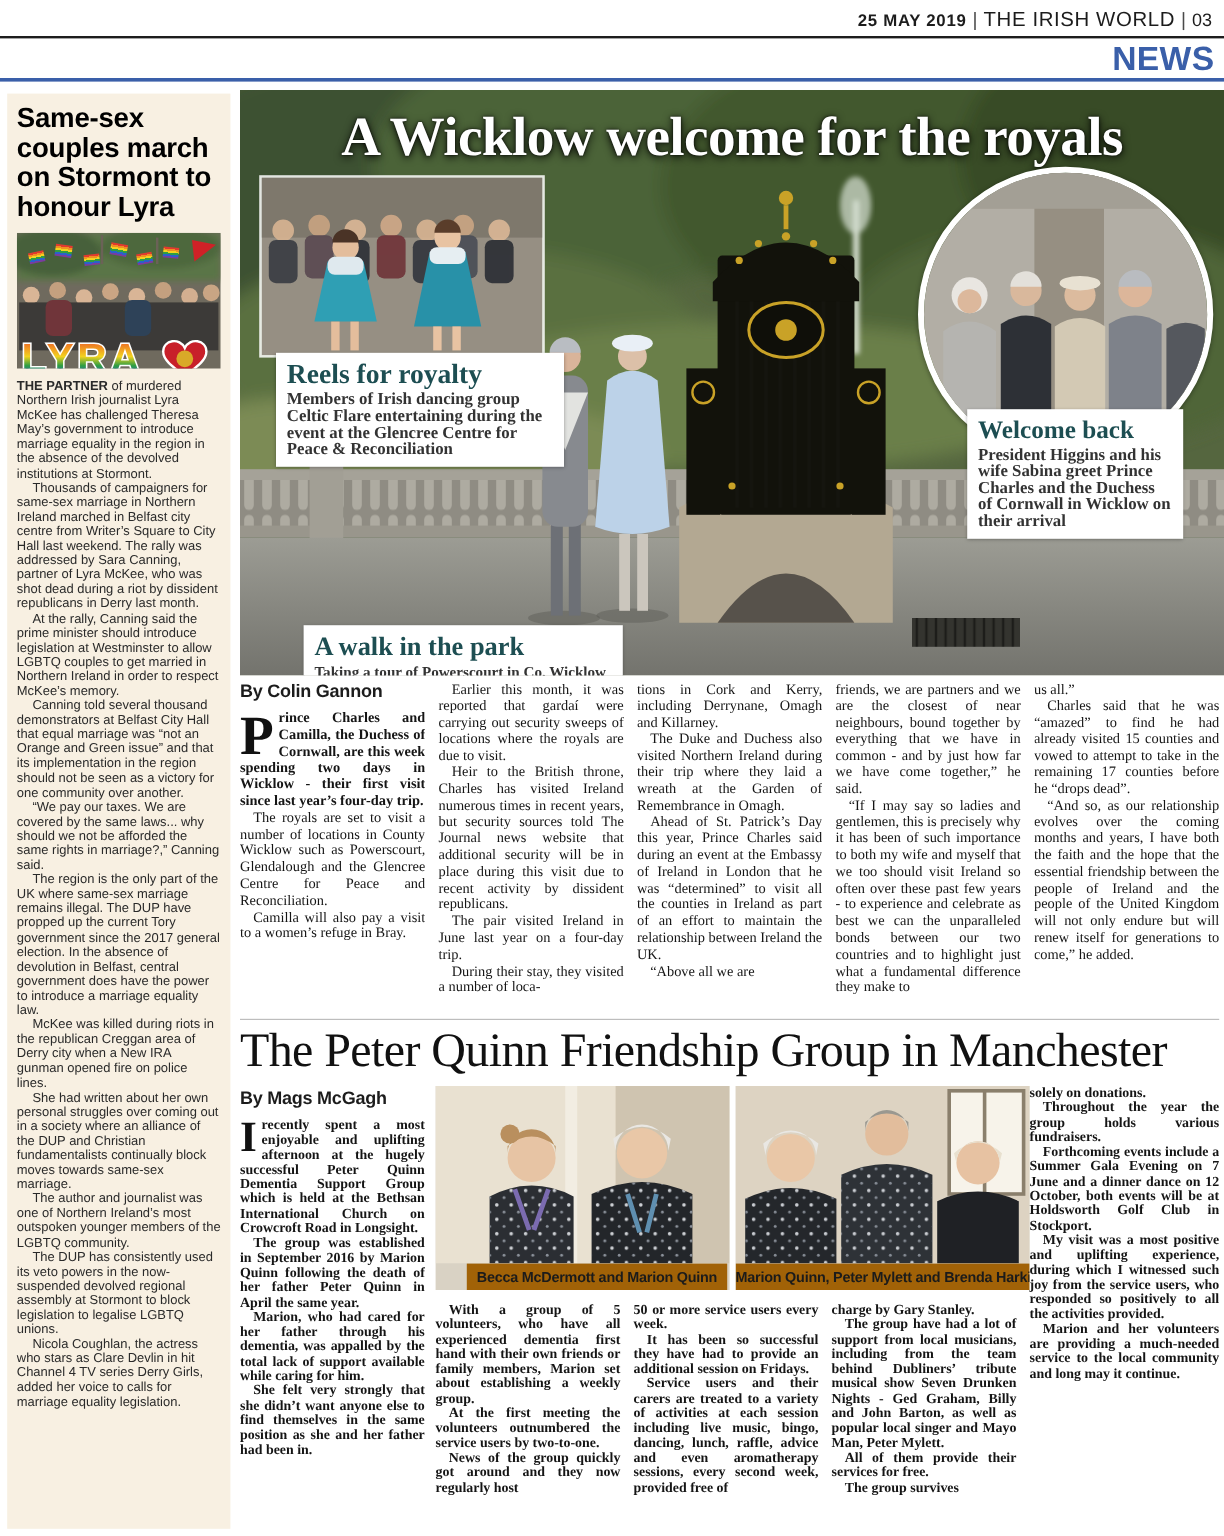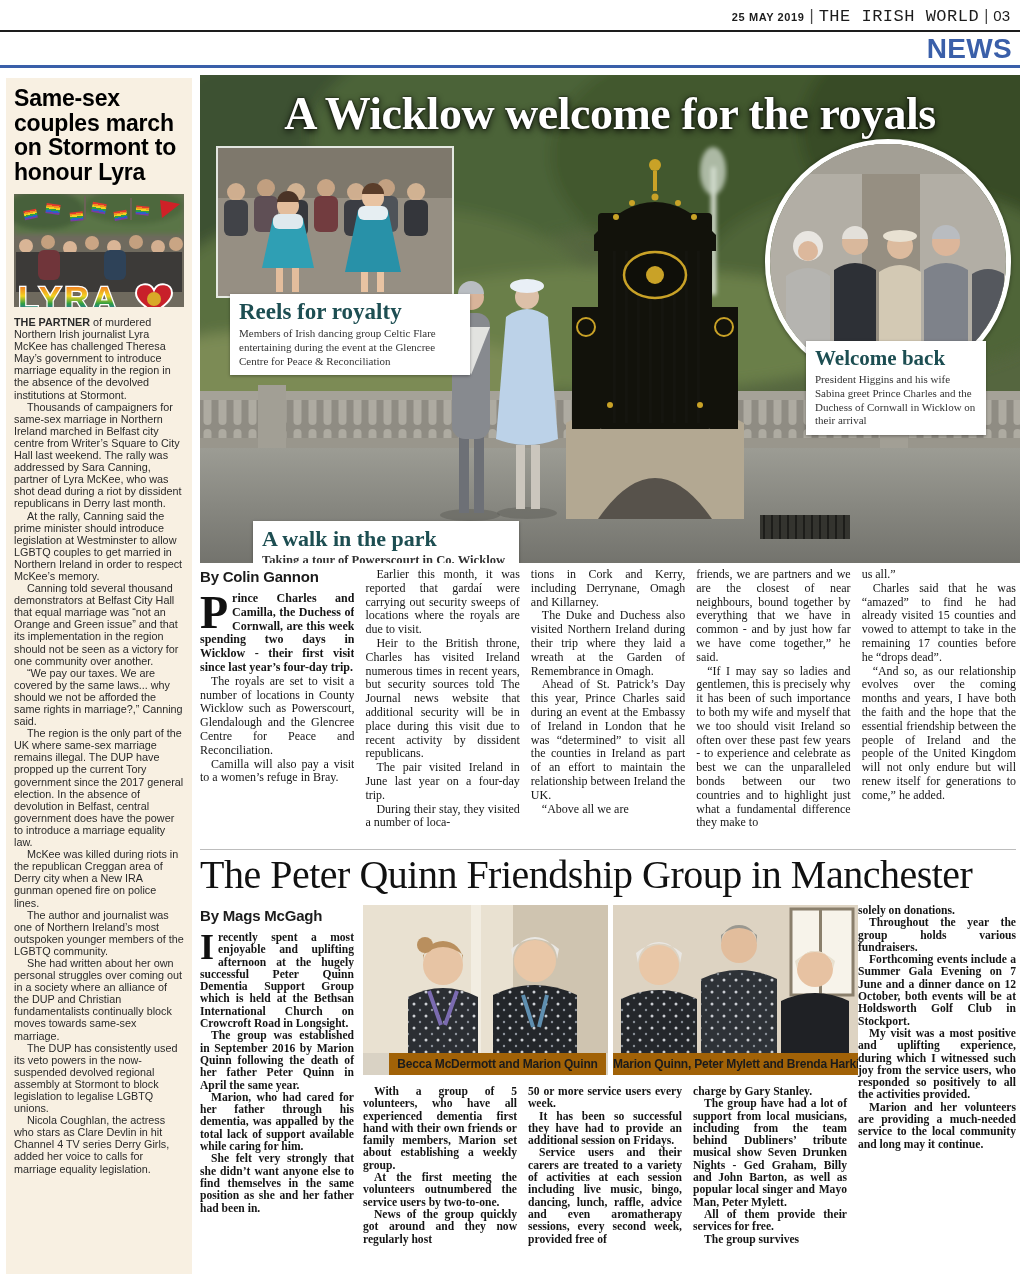--- a/index.html
+++ b/index.html
@@ -1,43 +1,43 @@
 <!DOCTYPE html>
 <html><head>
 <meta charset="utf-8">
 <style>
   html,body{margin:0;padding:0;}
   body{width:1020px;height:1280px;position:relative;background:#fff;overflow:hidden;
        font-family:"Liberation Sans",sans-serif;color:#1c1c1c;}
   
   .dateline{position:absolute;top:7px;right:10px;white-space:nowrap;}
-  .dateline .date{font-size:11px;font-weight:600;letter-spacing:.6px;}
+  .dateline .date{font-size:14px;font-weight:600;letter-spacing:.6px;}
   .dateline .sep{font-size:16px;font-weight:300;color:#4a4a4a;padding:0 5px;}
-  .dateline .paper{font-family:Liberation Mono, monospace;font-size:17px;letter-spacing:.5px;margin-top:40px;}
+  .dateline .paper{font-family:Liberation Sans, sans-serif;font-size:17px;letter-spacing:.5px;margin-top:40px;}
   .dateline .page{font-size:15px;font-weight:400;}
   .rule-dark{position:absolute;top:30px;left:0;right:0;height:2px;background:#1d1d1d;}
   .news{position:absolute;top:33px;right:8px;font-size:28px;font-weight:800;letter-spacing:.3px;}
   .rule-blue{position:absolute;top:65px;left:0;right:0;height:3px;}
   
   .sidebar{position:absolute;left:6px;top:78px;width:186px;height:1196px;
            background:#f8f0e2;padding:6px 8px;box-sizing:border-box;}
   .sb-head{font-size:23px;line-height:24.5px;font-weight:700;letter-spacing:-.2px;color:#000000;margin:2px 0 10px;}
   .sb-photo{width:170px;height:113px;overflow:hidden;margin:0 0 9px;}
   .sb-body p{margin:0;font-size:10.8px;line-height:12.1px;color:#2a2a2a;text-indent:13px;}
   .sb-body p.first{text-indent:0;}
   
   .main-photo{position:absolute;left:200px;top:75px;width:820px;height:488px;overflow:hidden;}
   .h1-overlay{position:absolute;left:0;right:0;top:12px;text-align:center;color:#fff;
       font-family:"Liberation Serif",serif;font-weight:700;font-size:46px;letter-spacing:-.5px;
       text-shadow:0 2px 7px rgba(0,0,0,.95),0 0 2px rgba(0,0,0,.9);}
   .inset-dancers{position:absolute;left:18px;top:73px;width:234px;height:148px;
       box-shadow:0 0 0 2px rgba(255,255,255,.85);}
   .capbox{position:absolute;background:#fff;padding:5px 9px 7px;box-shadow:0 1px 3px rgba(0,0,0,.35);}
   .capbox .cap-title{font-family:"Liberation Serif",serif;font-weight:700;color:#1d4e52;margin:0 0 2px;}
-  .capbox .cap-text{font-family:"Liberation Serif",serif;font-weight:400;font-size:11px;line-height:13.8px;color:#333;}
+  .capbox .cap-text{font-family:"Liberation Serif",serif;font-weight:700;font-size:14px;line-height:13.8px;color:#333;}
   .cap-reels{left:30px;top:219px;width:222px;}
   .cap-reels .cap-title{font-size:23px;}
   .cap-welcome{left:606px;top:266px;width:162px;}
   .cap-welcome .cap-title{font-size:21px;}
   .cap-walk{left:53px;top:446px;width:248px;}
   .cap-walk .cap-title{font-size:22px;}
   .cap-walk .cap-text{font-weight:700;font-size:12.6px;}
   .inset-circle{position:absolute;left:565px;top:64px;width:236px;height:236px;border-radius:50%;
       overflow:hidden;border:5px solid #fff;box-shadow:0 1px 4px rgba(0,0,0,.4);}
   
@@ -154,22 +154,22 @@
     </svg>
   </div>
   <div class="sb-body">
     <p class="first"><b>THE PARTNER</b><span> of murdered Northern Irish journalist Lyra McKee has challenged Theresa May’s government to introduce marriage equality in the region in the absence of the devolved institutions at Stormont.</span></p>
     <p>Thousands of campaigners for same-sex marriage in Northern Ireland marched in Belfast city centre from Writer’s Square to City Hall last weekend. The rally was addressed by Sara Canning, partner of Lyra McKee, who was shot dead during a riot by dissident republicans in Derry last month.</p>
     <p>At the rally, Canning said the prime minister should introduce legislation at Westminster to allow LGBTQ couples to get married in Northern Ireland in order to respect McKee’s memory.</p>
     <p>Canning told several thousand demonstrators at Belfast City Hall that equal marriage was “not an Orange and Green issue” and that its implementation in the region should not be seen as a victory for one community over another.</p>
     <p>“We pay our taxes. We are covered by the same laws... why should we not be afforded the same rights in marriage?,” Canning said.</p>
     <p>The region is the only part of the UK where same-sex marriage remains illegal. The DUP have propped up the current Tory government since the 2017 general election. In the absence of devolution in Belfast, central government does have the power to introduce a marriage equality law.</p>
     <p>McKee was killed during riots in the republican Creggan area of Derry city when a New IRA gunman opened fire on police lines.</p>
+    <p>She had written about her own personal struggles over coming out in a society where an alliance of the DUP and Christian fundamentalists continually block moves towards same-sex marriage.</p>
     <p>The author and journalist was one of Northern Ireland’s most outspoken younger members of the LGBTQ community.</p>
-    <p>She had written about her own personal struggles over coming out in a society where an alliance of the DUP and Christian fundamentalists continually block moves towards same-sex marriage.</p>
     <p>The DUP has consistently used its veto powers in the now-suspended devolved regional assembly at Stormont to block legislation to legalise LGBTQ unions.</p>
     <p>Nicola Coughlan, the actress who stars as Clare Devlin in hit Channel 4 TV series Derry Girls, added her voice to calls for marriage equality legislation.</p>
   </div>
 </div>
 
 <div class="main-photo">
   <svg viewBox="0 0 820 488" width="820" height="488" preserveAspectRatio="none">
     <defs>
       <filter id="b6">
           <feGaussianBlur stdDeviation="7"></feGaussianBlur>

